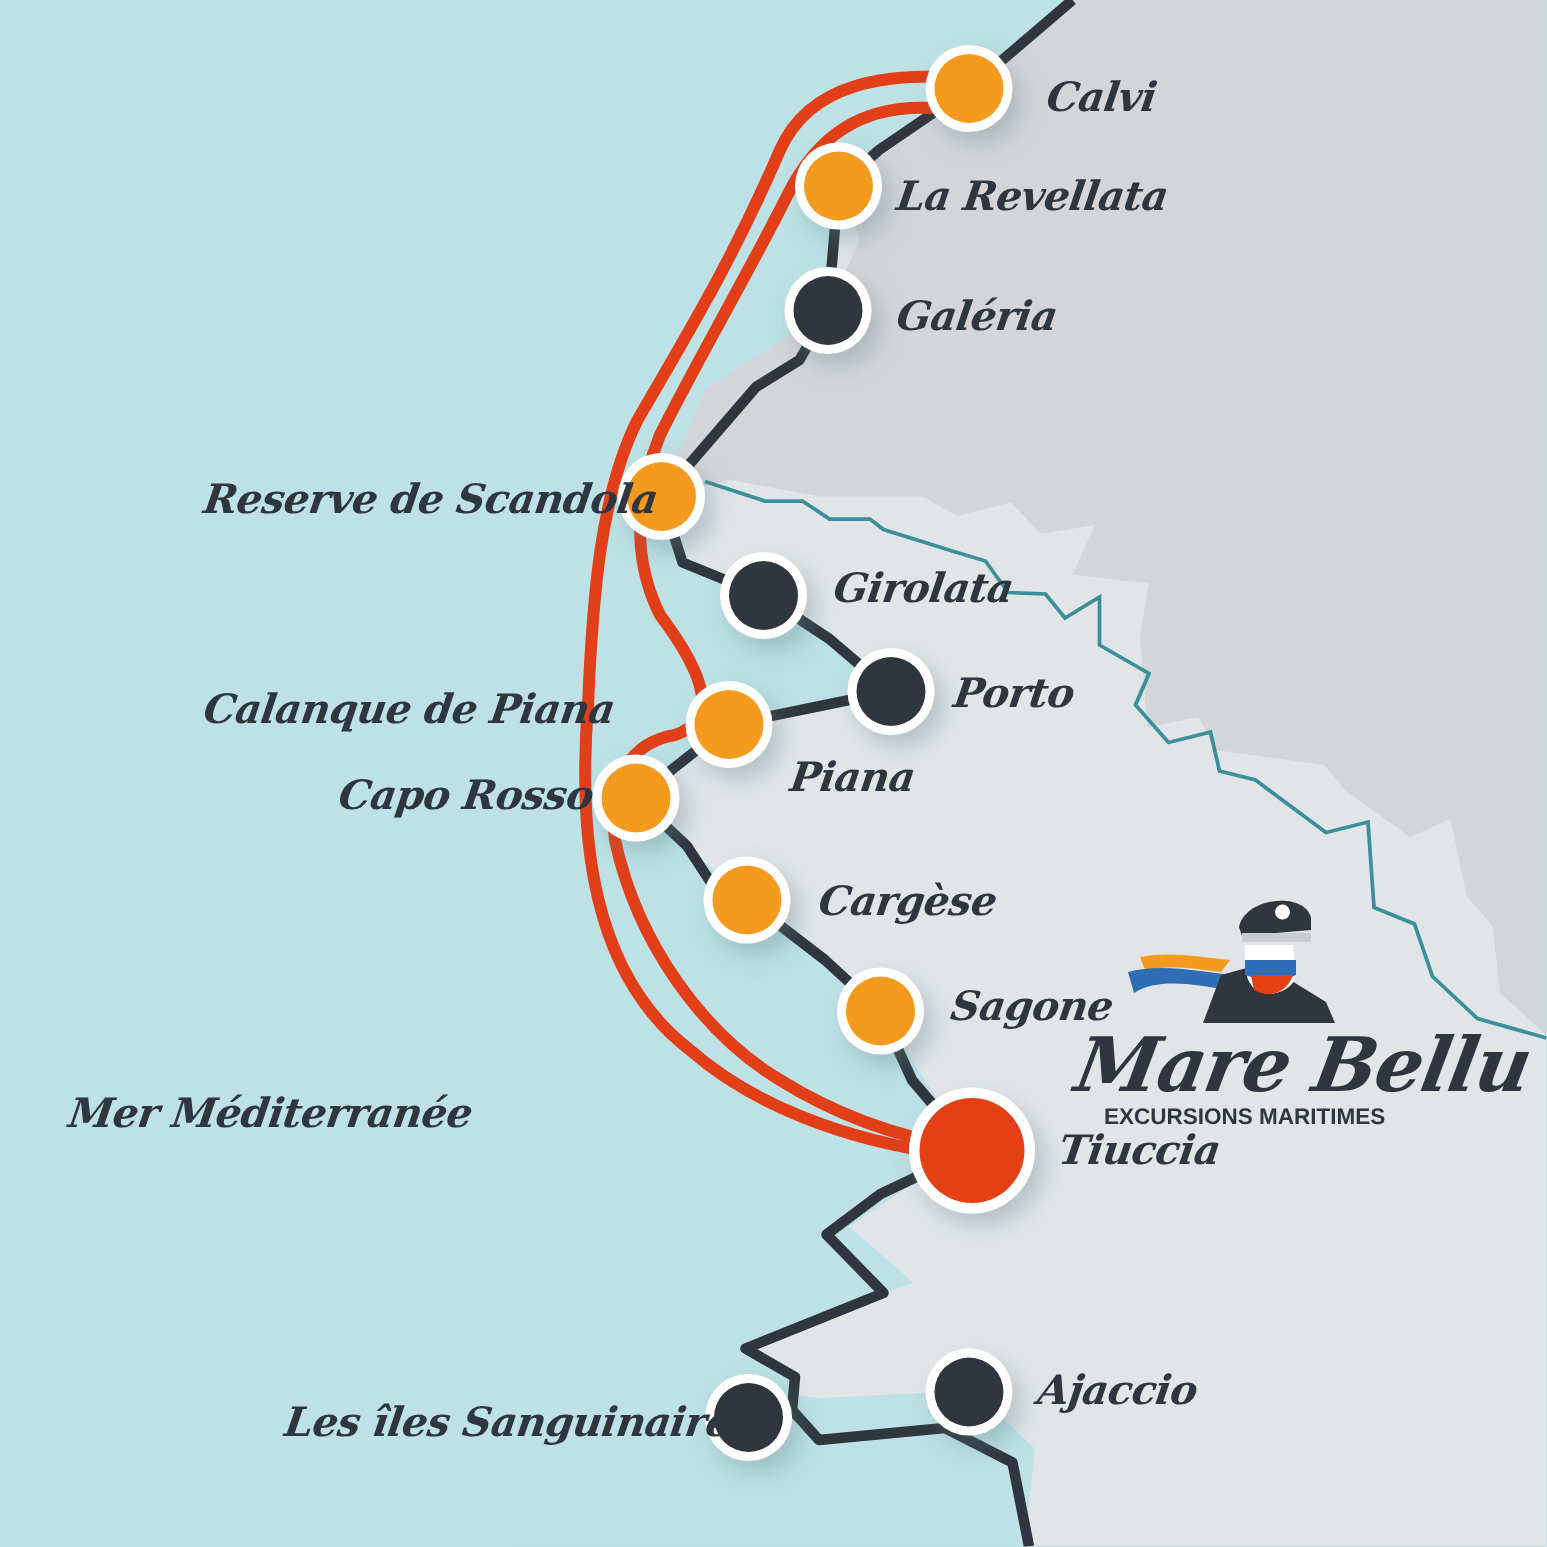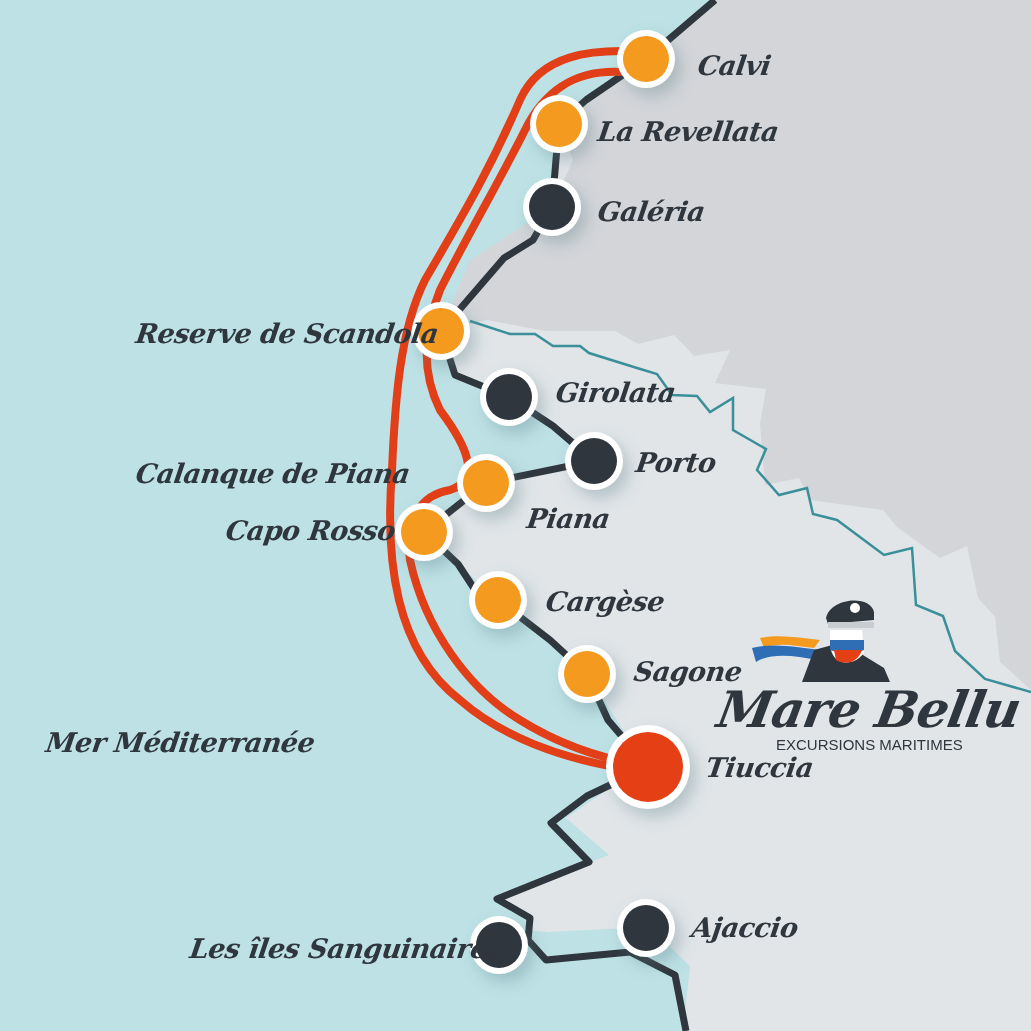--- a/index.html
+++ b/index.html
@@ -117,14 +117,14 @@
   <div class="label" style="left:226px;top:515px;">Capo Rosso</div>
   <div class="label" style="left:546px;top:586px;">Cargèse</div>
   <div class="label" style="left:634px;top:656px;">Sagone</div>
   <div class="label" style="left:706px;top:752px;">Tiuccia</div>
   <div class="label" style="left:190px;top:933px;">Les îles Sanguinaires</div>
   <div class="label" style="left:692px;top:912px;">Ajaccio</div>
 
   <div class="label" style="left:46px;top:727px;">Mer Méditerranée</div>
 
   <div class="logo-title" style="left:718px;top:680px;">Mare Bellu</div>
-  <div class="logo-sub" style="left:776px;top:736px;">EXCURSIONS MARITIMES</div>
+  <div class="logo-sub" style="left:736px;top:736px;font-weight:bold;">EXCURSIONS MARITIMES</div>
 </div>
 
 </body></html>

